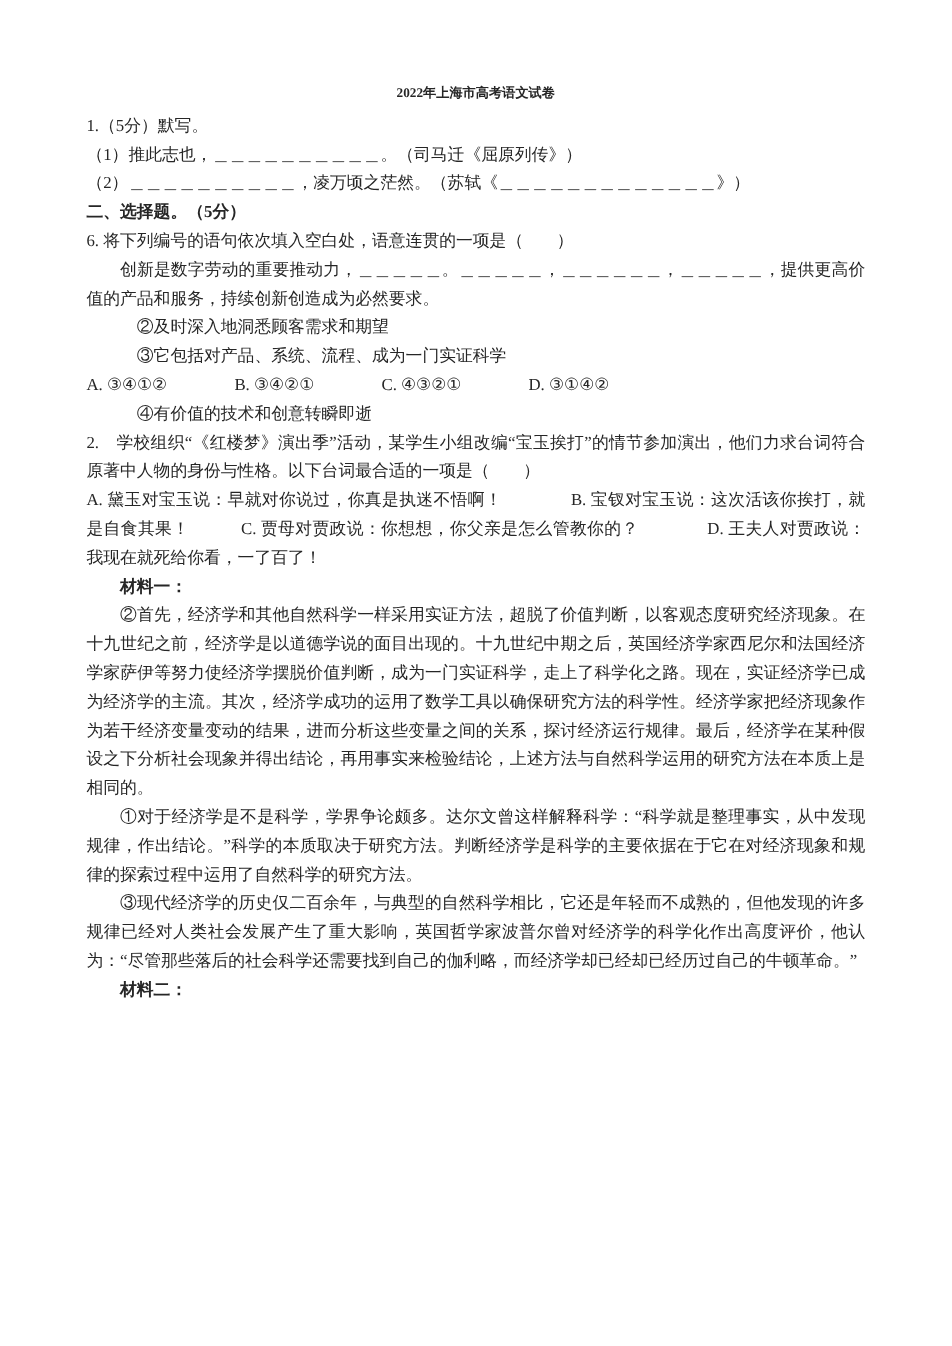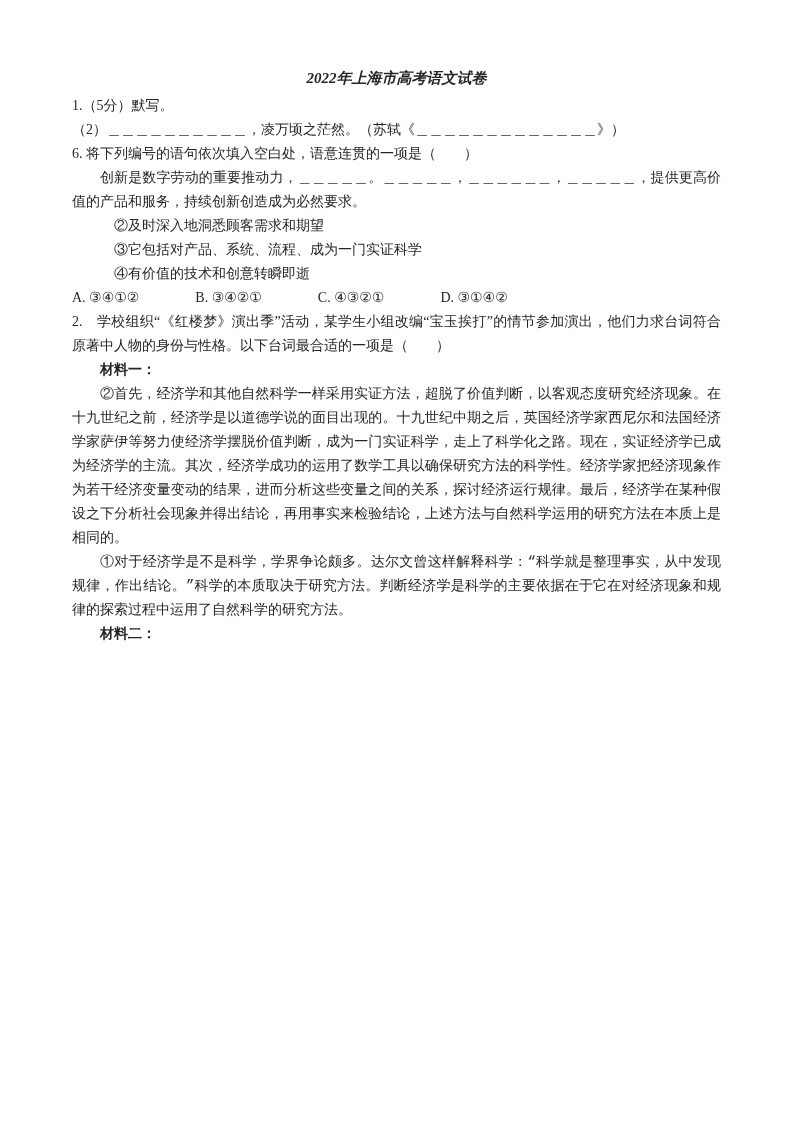--- a/index.html
+++ b/index.html
@@ -6,44 +6,48 @@
   body{background:#ffffff;}
   .page{
     width:793px;height:1122px;box-sizing:border-box;background:#ffffff;
     padding:66px 72px 0 72px;color:#262626;
     font-family:"Liberation Serif","DejaVu Serif",serif;
     font-size:14px;line-height:24px;overflow:hidden;
   }
   .p{margin:0;text-align:justify;word-break:break-all;}
   .center{text-align:center;}
   .bold{font-weight:bold;}
-  .ind2{text-indent:2em;font-family:Liberation Mono, monospace;}
+  .ind2{text-indent:2em;}
   .ind3{text-indent:3em;}
   .mt{margin-top:24px;}
-  .title{font-size:15px;margin-bottom:4px;font-style:italic;}
+  .title{font-size:11px;margin-bottom:4px;}
 </style>
 </head>
 <body>
 
 <div class="page">
 
   <p class="p center bold title">2022年上海市高考语文试卷</p>
 
 
   <p class="p">1.（5分）默写。</p>
+  <p class="p">（1）推此志也，＿＿＿＿＿＿＿＿＿＿。（司马迁《屈原列传》）</p>
   <p class="p">（2）＿＿＿＿＿＿＿＿＿＿，凌万顷之茫然。（苏轼《＿＿＿＿＿＿＿＿＿＿＿＿＿》）</p>
 
+  <p class="p bold">二、选择题。（5分）</p>
 
   <p class="p">6. 将下列编号的语句依次填入空白处，语意连贯的一项是（　　）</p>
   <p class="p ind2">创新是数字劳动的重要推动力，＿＿＿＿＿。＿＿＿＿＿，＿＿＿＿＿＿，＿＿＿＿＿，提供更高价值的产品和服务，持续创新创造成为必然要求。</p>
   <p class="p ind3">②及时深入地洞悉顾客需求和期望</p>
   <p class="p ind3">③它包括对产品、系统、流程、成为一门实证科学</p>
+  <p class="p">A. ③④①②　　　　B. ③④②①　　　　C. ④③②①　　　　D. ③①④②</p>
   <p class="p ind3">④有价值的技术和创意转瞬即逝</p>
-  <p class="p">A. ③④①②　　　　B. ③④②①　　　　C. ④③②①　　　　D. ③①④②</p>
 
   <p class="p">2.　学校组织“《红楼梦》演出季”活动，某学生小组改编“宝玉挨打”的情节参加演出，他们力求台词符合原著中人物的身份与性格。以下台词最合适的一项是（　　）</p>
+  <p class="p">A. 黛玉对宝玉说：早就对你说过，你真是执迷不悟啊！　　　　B. 宝钗对宝玉说：这次活该你挨打，就是自食其果！　　　C. 贾母对贾政说：你想想，你父亲是怎么管教你的？　　　　D. 王夫人对贾政说：我现在就死给你看，一了百了！</p>
 
   <p class="p ind2 bold">材料一：</p>
   <p class="p ind2">②首先，经济学和其他自然科学一样采用实证方法，超脱了价值判断，以客观态度研究经济现象。在十九世纪之前，经济学是以道德学说的面目出现的。十九世纪中期之后，英国经济学家西尼尔和法国经济学家萨伊等努力使经济学摆脱价值判断，成为一门实证科学，走上了科学化之路。现在，实证经济学已成为经济学的主流。其次，经济学成功的运用了数学工具以确保研究方法的科学性。经济学家把经济现象作为若干经济变量变动的结果，进而分析这些变量之间的关系，探讨经济运行规律。最后，经济学在某种假设之下分析社会现象并得出结论，再用事实来检验结论，上述方法与自然科学运用的研究方法在本质上是相同的。</p>
   <p class="p ind2">①对于经济学是不是科学，学界争论颇多。达尔文曾这样解释科学：“科学就是整理事实，从中发现规律，作出结论。”科学的本质取决于研究方法。判断经济学是科学的主要依据在于它在对经济现象和规律的探索过程中运用了自然科学的研究方法。</p>
+  <p class="p ind2">③现代经济学的历史仅二百余年，与典型的自然科学相比，它还是年轻而不成熟的，但他发现的许多规律已经对人类社会发展产生了重大影响，英国哲学家波普尔曾对经济学的科学化作出高度评价，他认为：“尽管那些落后的社会科学还需要找到自己的伽利略，而经济学却已经却已经历过自己的牛顿革命。”</p>
   <p class="p ind2 bold">材料二：</p>
 
 </div>
 
 </body></html>

